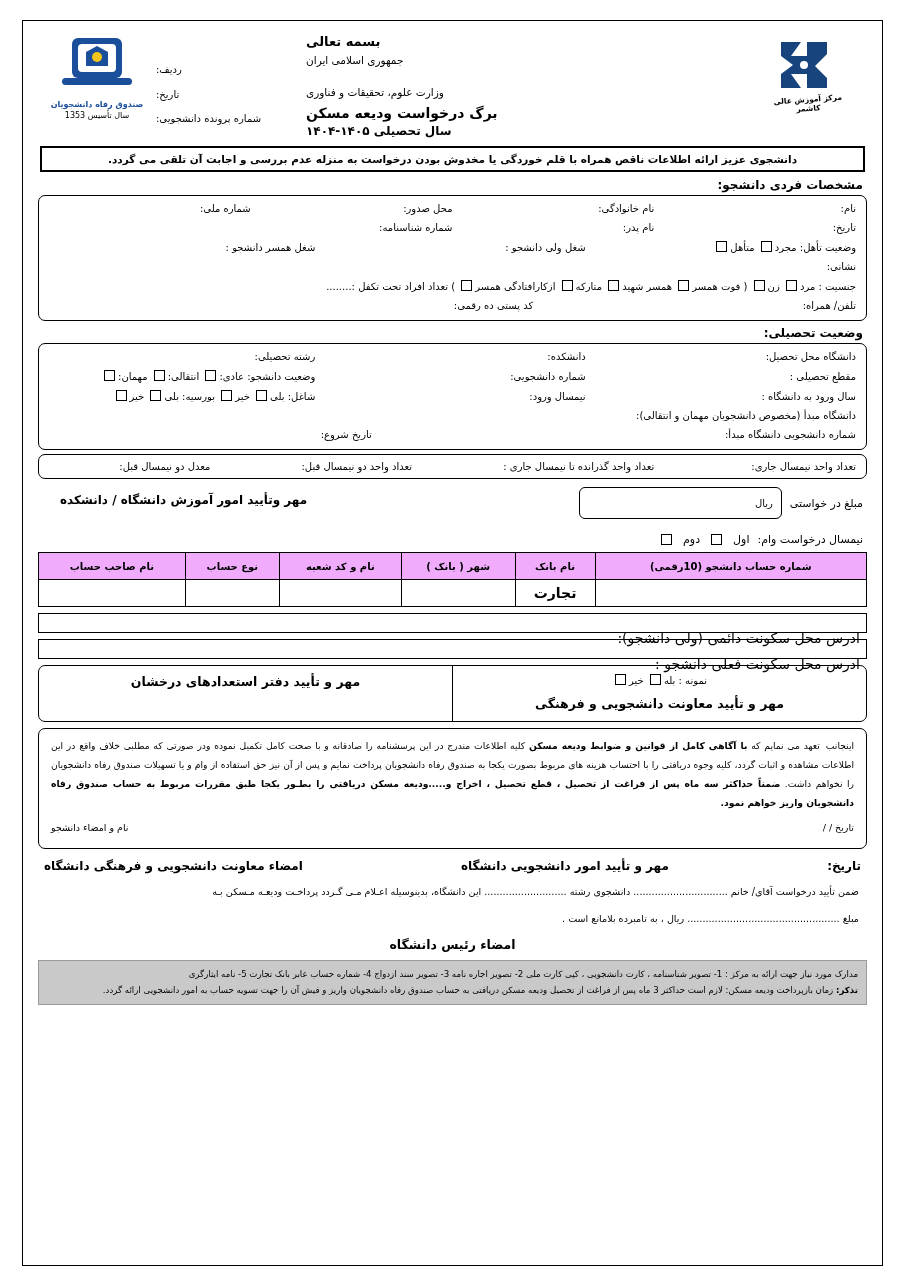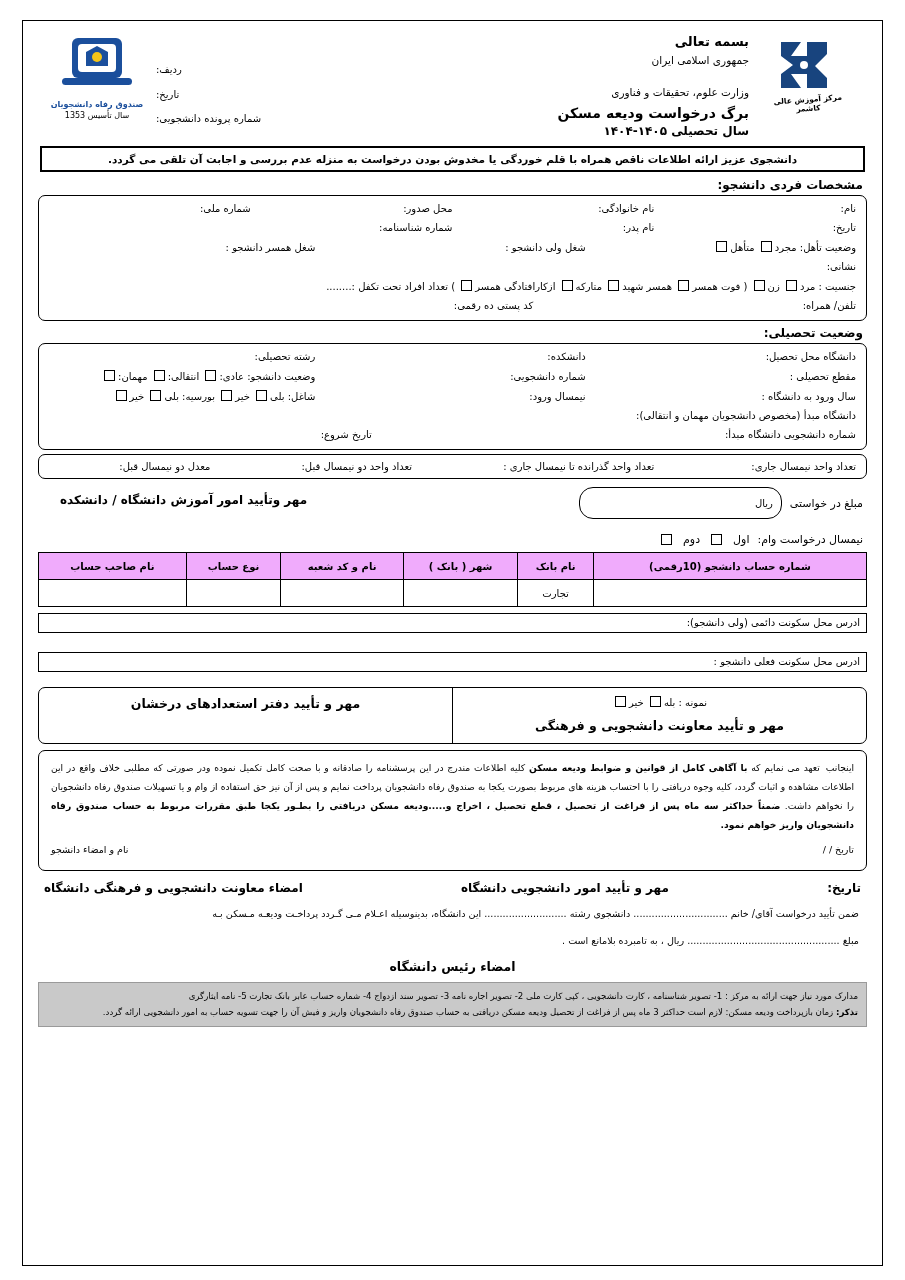--- a/index.html
+++ b/index.html
@@ -44,21 +44,21 @@
     width:118px;
     text-align:center;
     padding-top:6px;
   }
   .logo-caption{
     font-size:8px;
     margin-top:2px;
   }
   .header-center{
     flex:1;
-    text-align:right;
+    text-align:left;
     padding-top:4px;
   }
   .header-center .l1{font-size:13px;font-weight:bold;margin-bottom:5px;}
   .header-center .l2{font-size:10.5px;margin-bottom:20px;}
   .header-center .l3{font-size:10.5px;margin-bottom:7px;}
   .header-center .l4{font-size:14px;font-weight:bold;margin-bottom:3px;}
   .header-center .l5{font-size:13px;font-weight:bold;margin-bottom:6px;}
   .header-center .l6{font-size:12px;font-weight:bold;letter-spacing:1px;}
   .meta-col{
     width:150px;
@@ -145,21 +145,21 @@
     display:flex;
     flex-direction:row;
     align-items:flex-start;
     justify-content:space-between;
     margin:8px 4px 4px 4px;
   }
   .amount-right{display:flex;flex-direction:column;gap:14px;font-size:11px;}
   .amount-line{display:flex;align-items:center;gap:8px;}
   .rial-box{
     border:1.3px solid #000;
-    border-radius:14px;
+    border-radius:6px;
     width:185px;height:30px;
     display:flex;align-items:center;
     padding:0 8px;
     font-size:10px;
   }
   .stamp-text{
     font-size:12px;font-weight:bold;padding-top:6px;padding-left:18px;
   }
 
   
@@ -170,29 +170,29 @@
     font-size:10px;
   }
   table.bank th,table.bank td{
     border:1.2px solid #000;
     height:22px;
     text-align:center;
     font-weight:normal;
     padding:2px 3px;
   }
   table.bank th{background:#f0abfc;font-weight:bold;font-size:10px;}
-  table.bank td.bold{font-weight:normal;font-size:10px;}
+  table.bank td.bold{font-weight:bold;font-size:14px;}
 
   
   .addr{
     border:1.2px solid #000;
     height:20px;
-    margin-bottom:15px;
-    font-size:10px;
-    padding:3px 6px 0 0;
+    margin-bottom:2px;
+    font-size:14px;
+    padding:16px 6px 0 0;
     box-sizing:border-box;
   }
 
   
   .two-col{
     display:flex;
     border:1.4px solid #000;
     border-radius:7px;
     margin:6px 0 6px 0;
     overflow:hidden;

